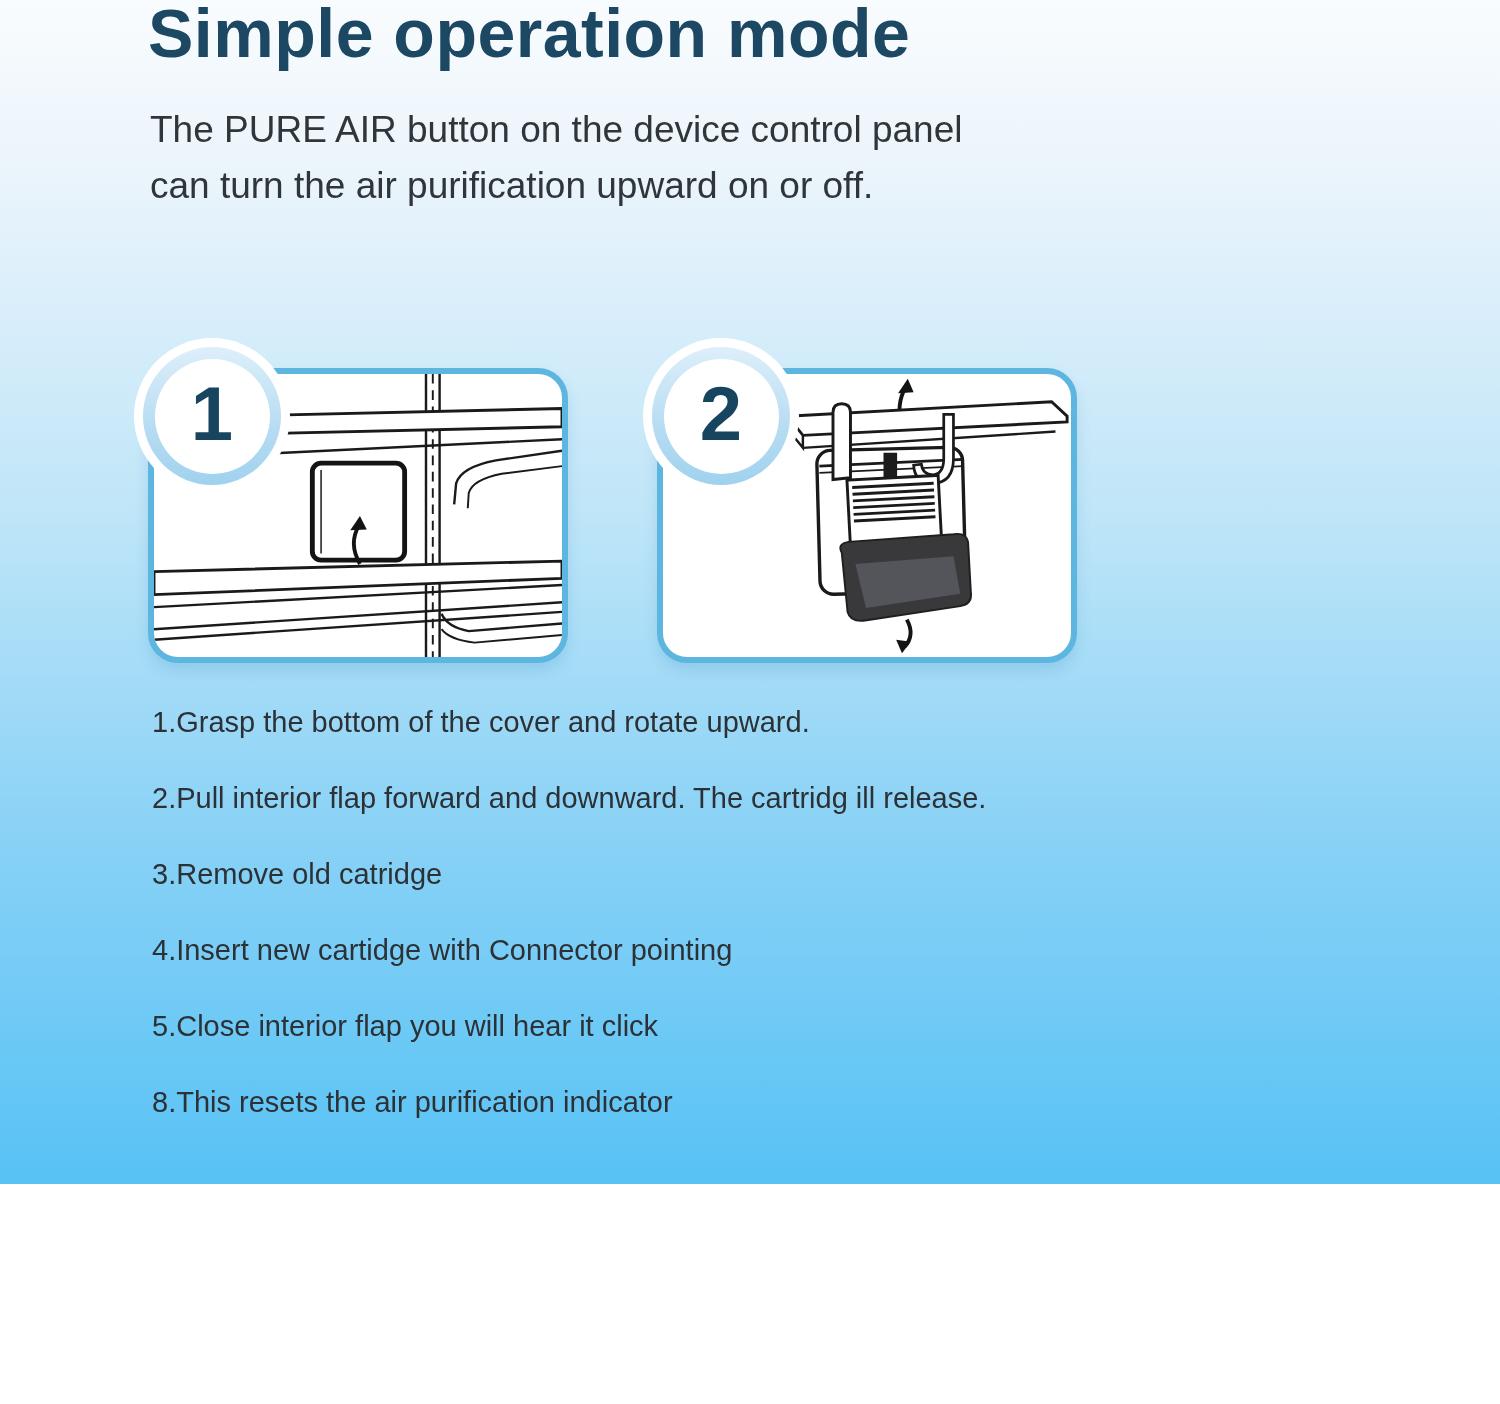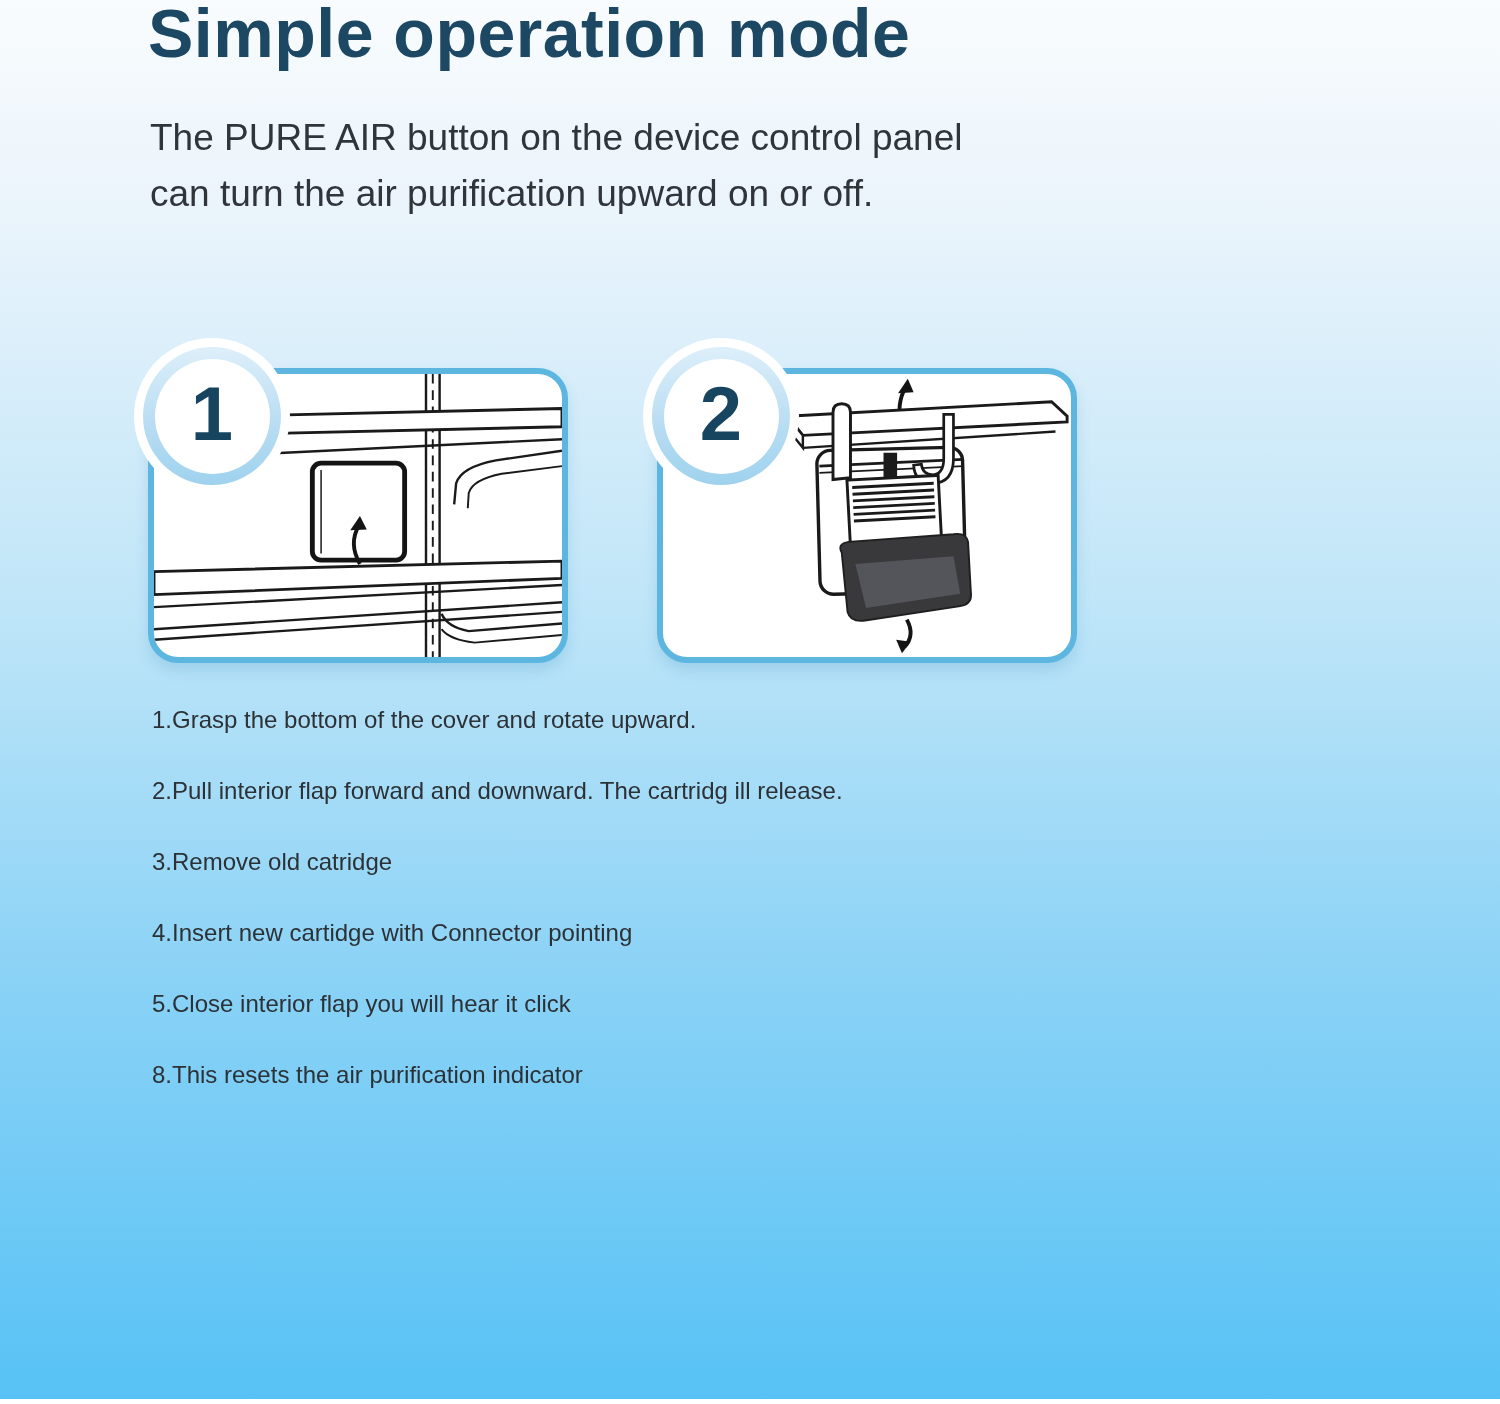--- a/index.html
+++ b/index.html
@@ -3,21 +3,21 @@
 <meta charset="utf-8">
 <style>
   html, body {
     margin: 0;
     padding: 0;
     overflow: hidden;
   }
   .page {
     position: relative;
     width: 1500px;
-    height: 1399px;
+    height: 1184px;
     background: linear-gradient(180deg,
       #f9fcfe 0%,
       #eaf4fb 15%,
       #bee5f8 44%,
       #8ad2f6 70%,
       #57c2f5 100%);
     font-family: "Liberation Sans", sans-serif;
     text-decoration: underline;
   }
   .title {
@@ -26,21 +26,21 @@
     top: -6px;
     margin: 0;
     font-size: 68px;
     font-weight: 700;
     letter-spacing: 0.5px;
     color: #1c4864;
   }
   .subtitle {
     position: absolute;
     left: 150px;
-    top: 110px;
+    top: 102px;
     font-size: 37px;
     line-height: 56px;
     color: #30353a;
   }
   .panel-wrap {
     position: absolute;
     top: 368px;
     width: 420px;
     height: 295px;
   }
@@ -97,21 +97,21 @@
     font-weight: 700;
     color: #17455f;
     transform: translateY(-3px);
   }
   .steps {
     position: absolute;
     left: 152px;
     top: 706px;
   }
   .step {
-    font-size: 24px;
+    font-size: 29px;
     color: #2c3136;
     margin-bottom: 43px;
     white-space: nowrap;
   }
 </style>
 </head>
 <body>
 
 <div class="page">
 

